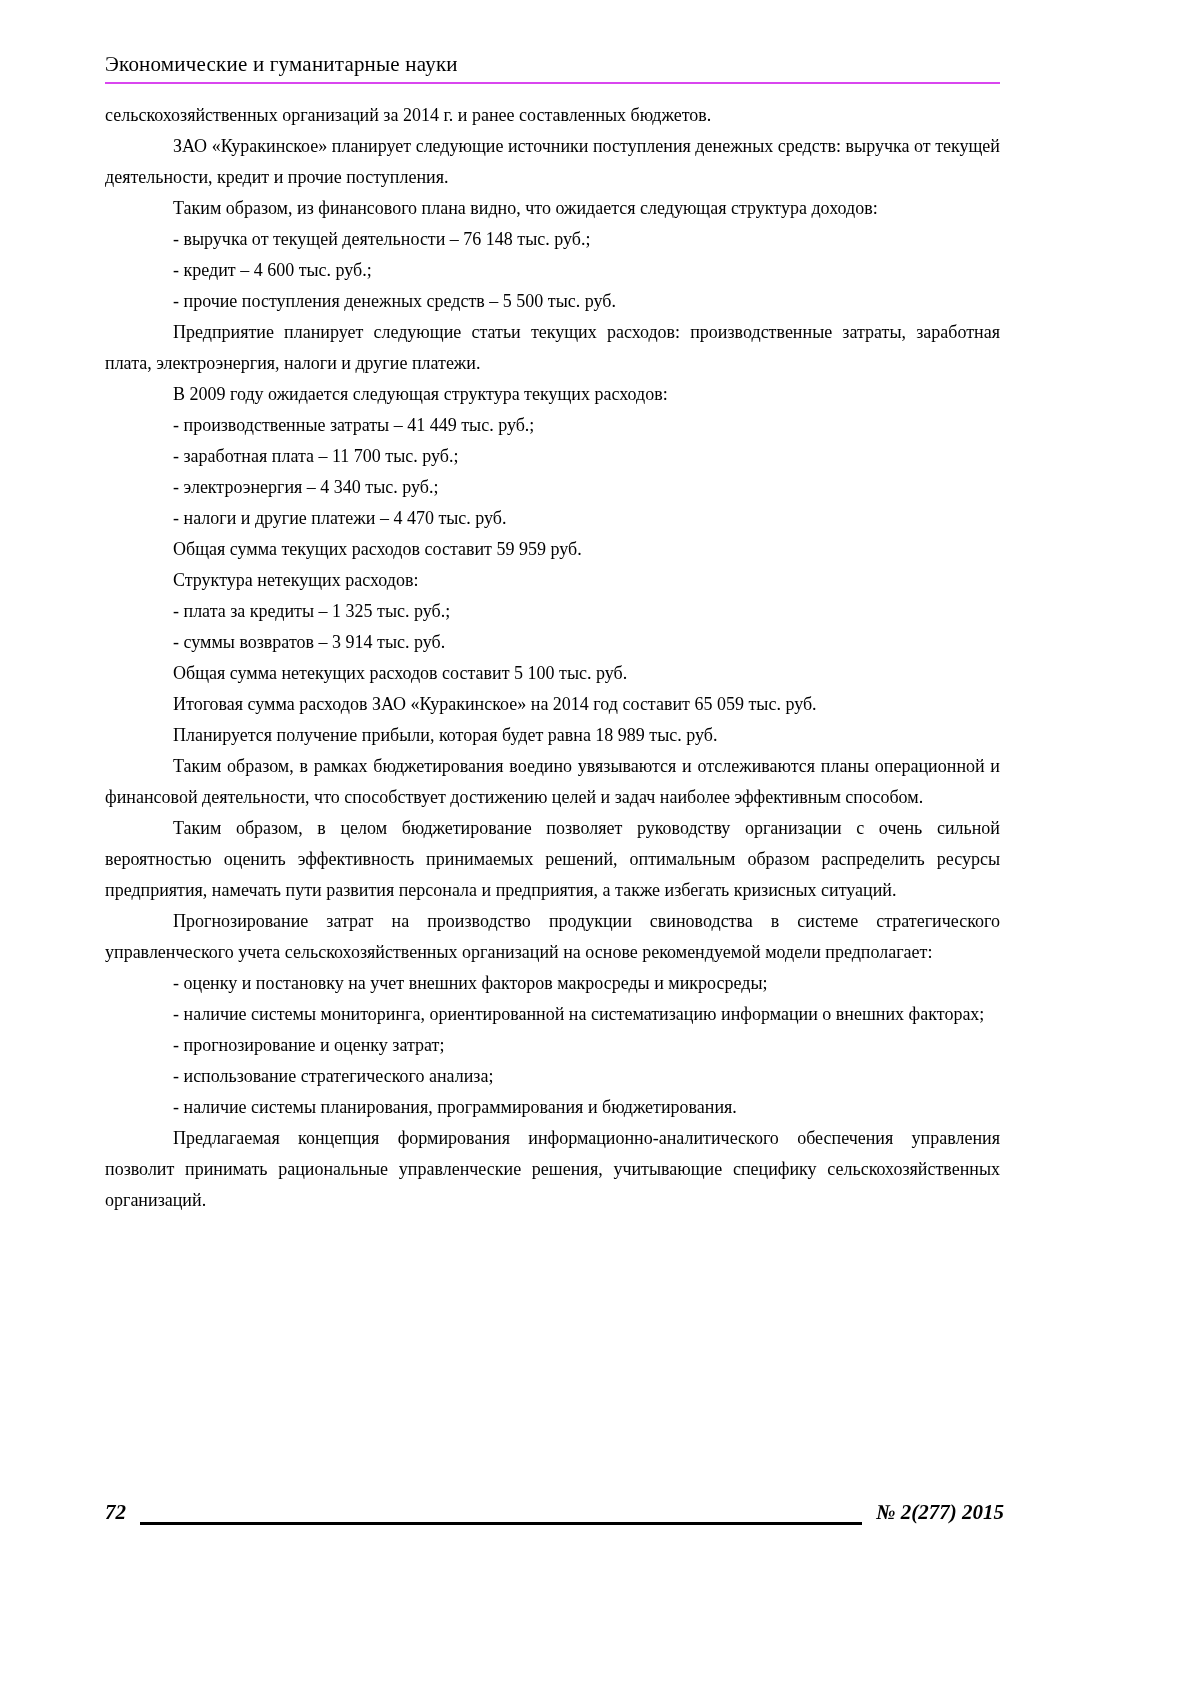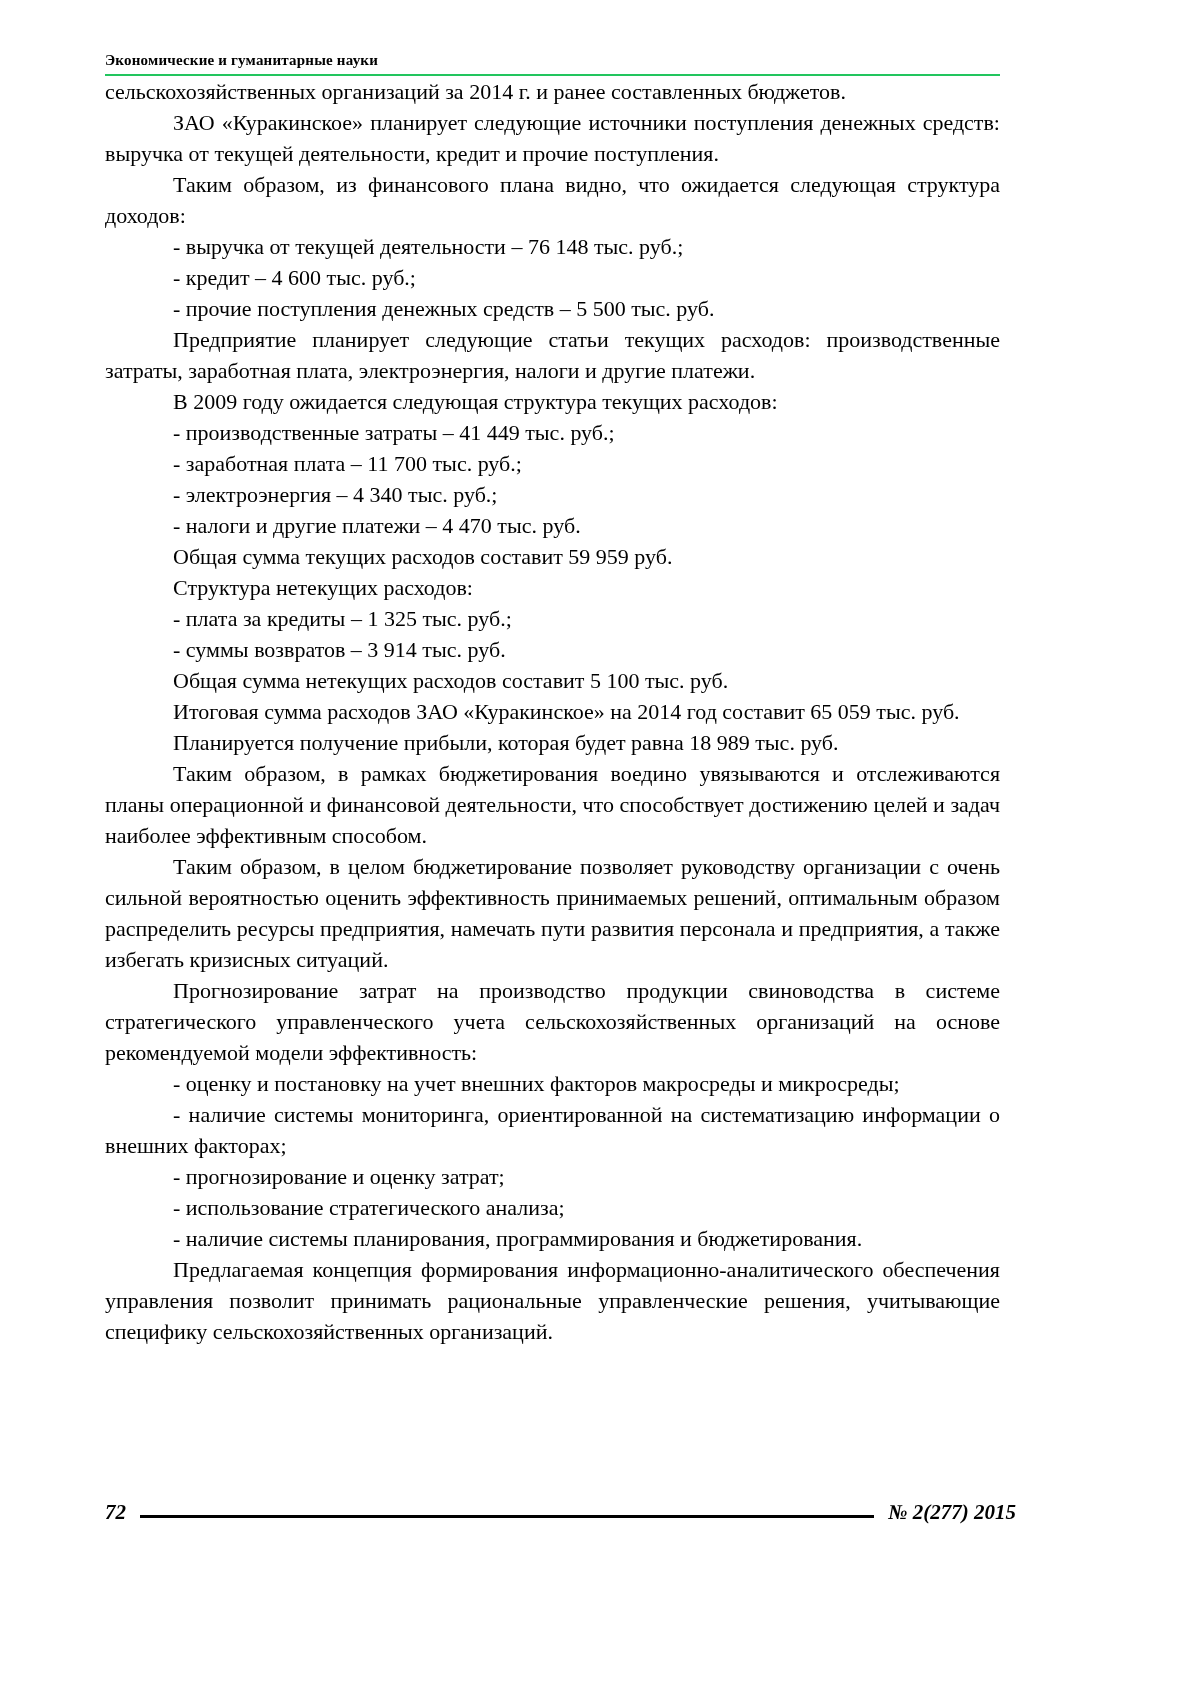--- a/index.html
+++ b/index.html
@@ -12,41 +12,42 @@
     position: relative;
     overflow: hidden;
   }
   .page {
     position: absolute;
     inset: 0;
     padding: 52px 200px 0 105px;
     box-sizing: border-box;
   }
   .page-header {
-    border-bottom: 2px solid #22c55e;
+    border-bottom: 2px solid #d946ef;
     padding-bottom: 5px;
-    font-weight: bold;
-    font-size: 15px;
+    font-weight: normal;
+    font-size: 21px;
     letter-spacing: 0.2px;
   }
   .page-body {
-    font-size: 22px;
+    margin-top: 16px;
+    font-size: 18px;
     line-height: 31px;
     text-align: justify;
   }
   .para { margin: 0; }
   .para.indent, .para.list-item { text-indent: 68px; }
   .para.noindent { text-indent: 0; }
   .page-footer {
     position: absolute;
     left: 105px;
-    right: 184px;
+    right: 196px;
     top: 1500px;
     display: flex;
-    align-items: flex-start;
+    align-items: flex-end;
     font-weight: bold;
     font-style: italic;
     font-size: 21px;
   }
   .footer-rule {
     flex: 1;
     height: 15px;
     border-bottom: 3px solid #000;
     margin: 0 14px;
   }
@@ -75,21 +76,21 @@
       <p class="para list-item">- налоги и другие платежи – 4 470 тыс. руб.</p>
       <p class="para indent">Общая сумма текущих расходов составит 59 959 руб.</p>
       <p class="para indent">Структура нетекущих расходов:</p>
       <p class="para list-item">- плата за кредиты – 1 325 тыс. руб.;</p>
       <p class="para list-item">- суммы возвратов – 3 914 тыс. руб.</p>
       <p class="para indent">Общая сумма нетекущих расходов составит 5 100 тыс. руб.</p>
       <p class="para indent">Итоговая сумма расходов ЗАО «Куракинское» на 2014 год составит 65 059 тыс. руб.</p>
       <p class="para indent">Планируется получение прибыли, которая будет равна 18 989 тыс. руб.</p>
       <p class="para indent">Таким образом, в рамках бюджетирования воедино увязываются и отслеживаются планы операционной и финансовой деятельности, что способствует достижению целей и задач наиболее эффективным способом.</p>
       <p class="para indent">Таким образом, в целом бюджетирование позволяет руководству организации с очень сильной вероятностью оценить эффективность принимаемых решений, оптимальным образом распределить ресурсы предприятия, намечать пути развития персонала и предприятия, а также избегать кризисных ситуаций.</p>
-      <p class="para indent">Прогнозирование затрат на производство продукции свиноводства в системе стратегического управленческого учета сельскохозяйственных организаций на основе рекомендуемой модели эффективность:</p>
+      <p class="para indent">Прогнозирование затрат на производство продукции свиноводства в системе стратегического управленческого учета сельскохозяйственных организаций на основе рекомендуемой модели предполагает:</p>
       <p class="para list-item">- оценку и постановку на учет внешних факторов макросреды и микросреды;</p>
       <p class="para list-item">- наличие системы мониторинга, ориентированной на систематизацию информации о внешних факторах;</p>
       <p class="para list-item">- прогнозирование и оценку затрат;</p>
       <p class="para list-item">- использование стратегического анализа;</p>
       <p class="para list-item">- наличие системы планирования, программирования и бюджетирования.</p>
       <p class="para indent">Предлагаемая концепция формирования информационно-аналитического обеспечения управления позволит принимать рациональные управленческие решения, учитывающие специфику сельскохозяйственных организаций.</p>
     </main>
 
   <footer class="page-footer">
     <span class="page-number">72</span>

